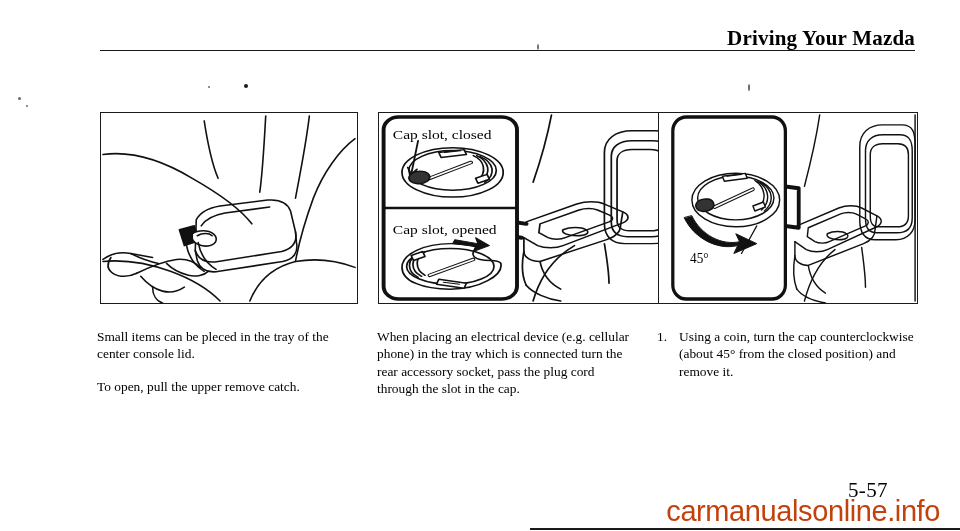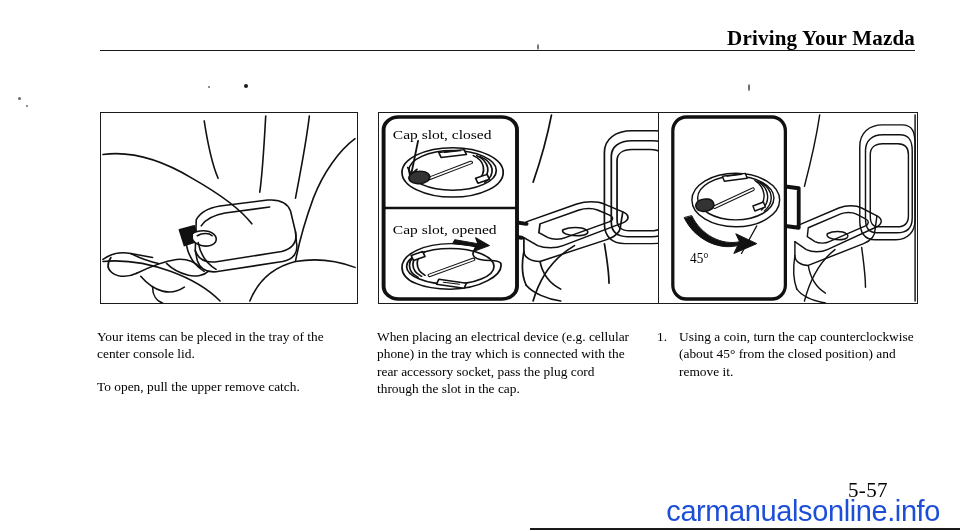--- a/index.html
+++ b/index.html
@@ -110,21 +110,21 @@
     font-size: 21px;
     font-weight: normal;
     letter-spacing: 0.4px;
   }
   #watermark {
     position: absolute;
     right: 20px;
     top: 25px;
     font-family: "Liberation Sans", "DejaVu Sans", sans-serif;
     font-size: 29px;
-    color: #1d4ed8;
+    color: #c2410c;
     letter-spacing: -0.4px;
     white-space: nowrap;
   }
   #footer-rule {
     position: absolute;
     left: 530px;
     top: 58px;
     width: 430px;
     height: 2px;
     background: #1a1a1a;
@@ -331,26 +331,26 @@
       </g>
 
       <text x="22" y="152" font-family="Liberation Serif, serif" font-size="14" fill="#000">45°</text>
     </svg>
   </div>
 </div>
 
 <div id="body-columns">
 
   <div class="column" id="column-1">
-    <p class="para">Your items can be pleced in the tray of the center console lid.</p>
+    <p class="para">Small items can be pleced in the tray of the center console lid.</p>
     <p class="para">To open, pull the upper remove catch.</p>
   </div>
 
   <div class="column" id="column-2">
-    <p class="para">When placing an electrical device (e.g. cellular phone) in the tray which is connected with the rear accessory socket, pass the plug cord through the slot in the cap.</p>
+    <p class="para">When placing an electrical device (e.g. cellular phone) in the tray which is connected turn the rear accessory socket, pass the plug cord through the slot in the cap.</p>
   </div>
 
   <div class="column" id="column-3">
     <div class="para numbered-item">
       <span class="num">1.</span>
       <span>Using a coin, turn the cap counterclockwise (about 45° from the closed position) and remove it.</span>
     </div>
   </div>
 </div>
 

